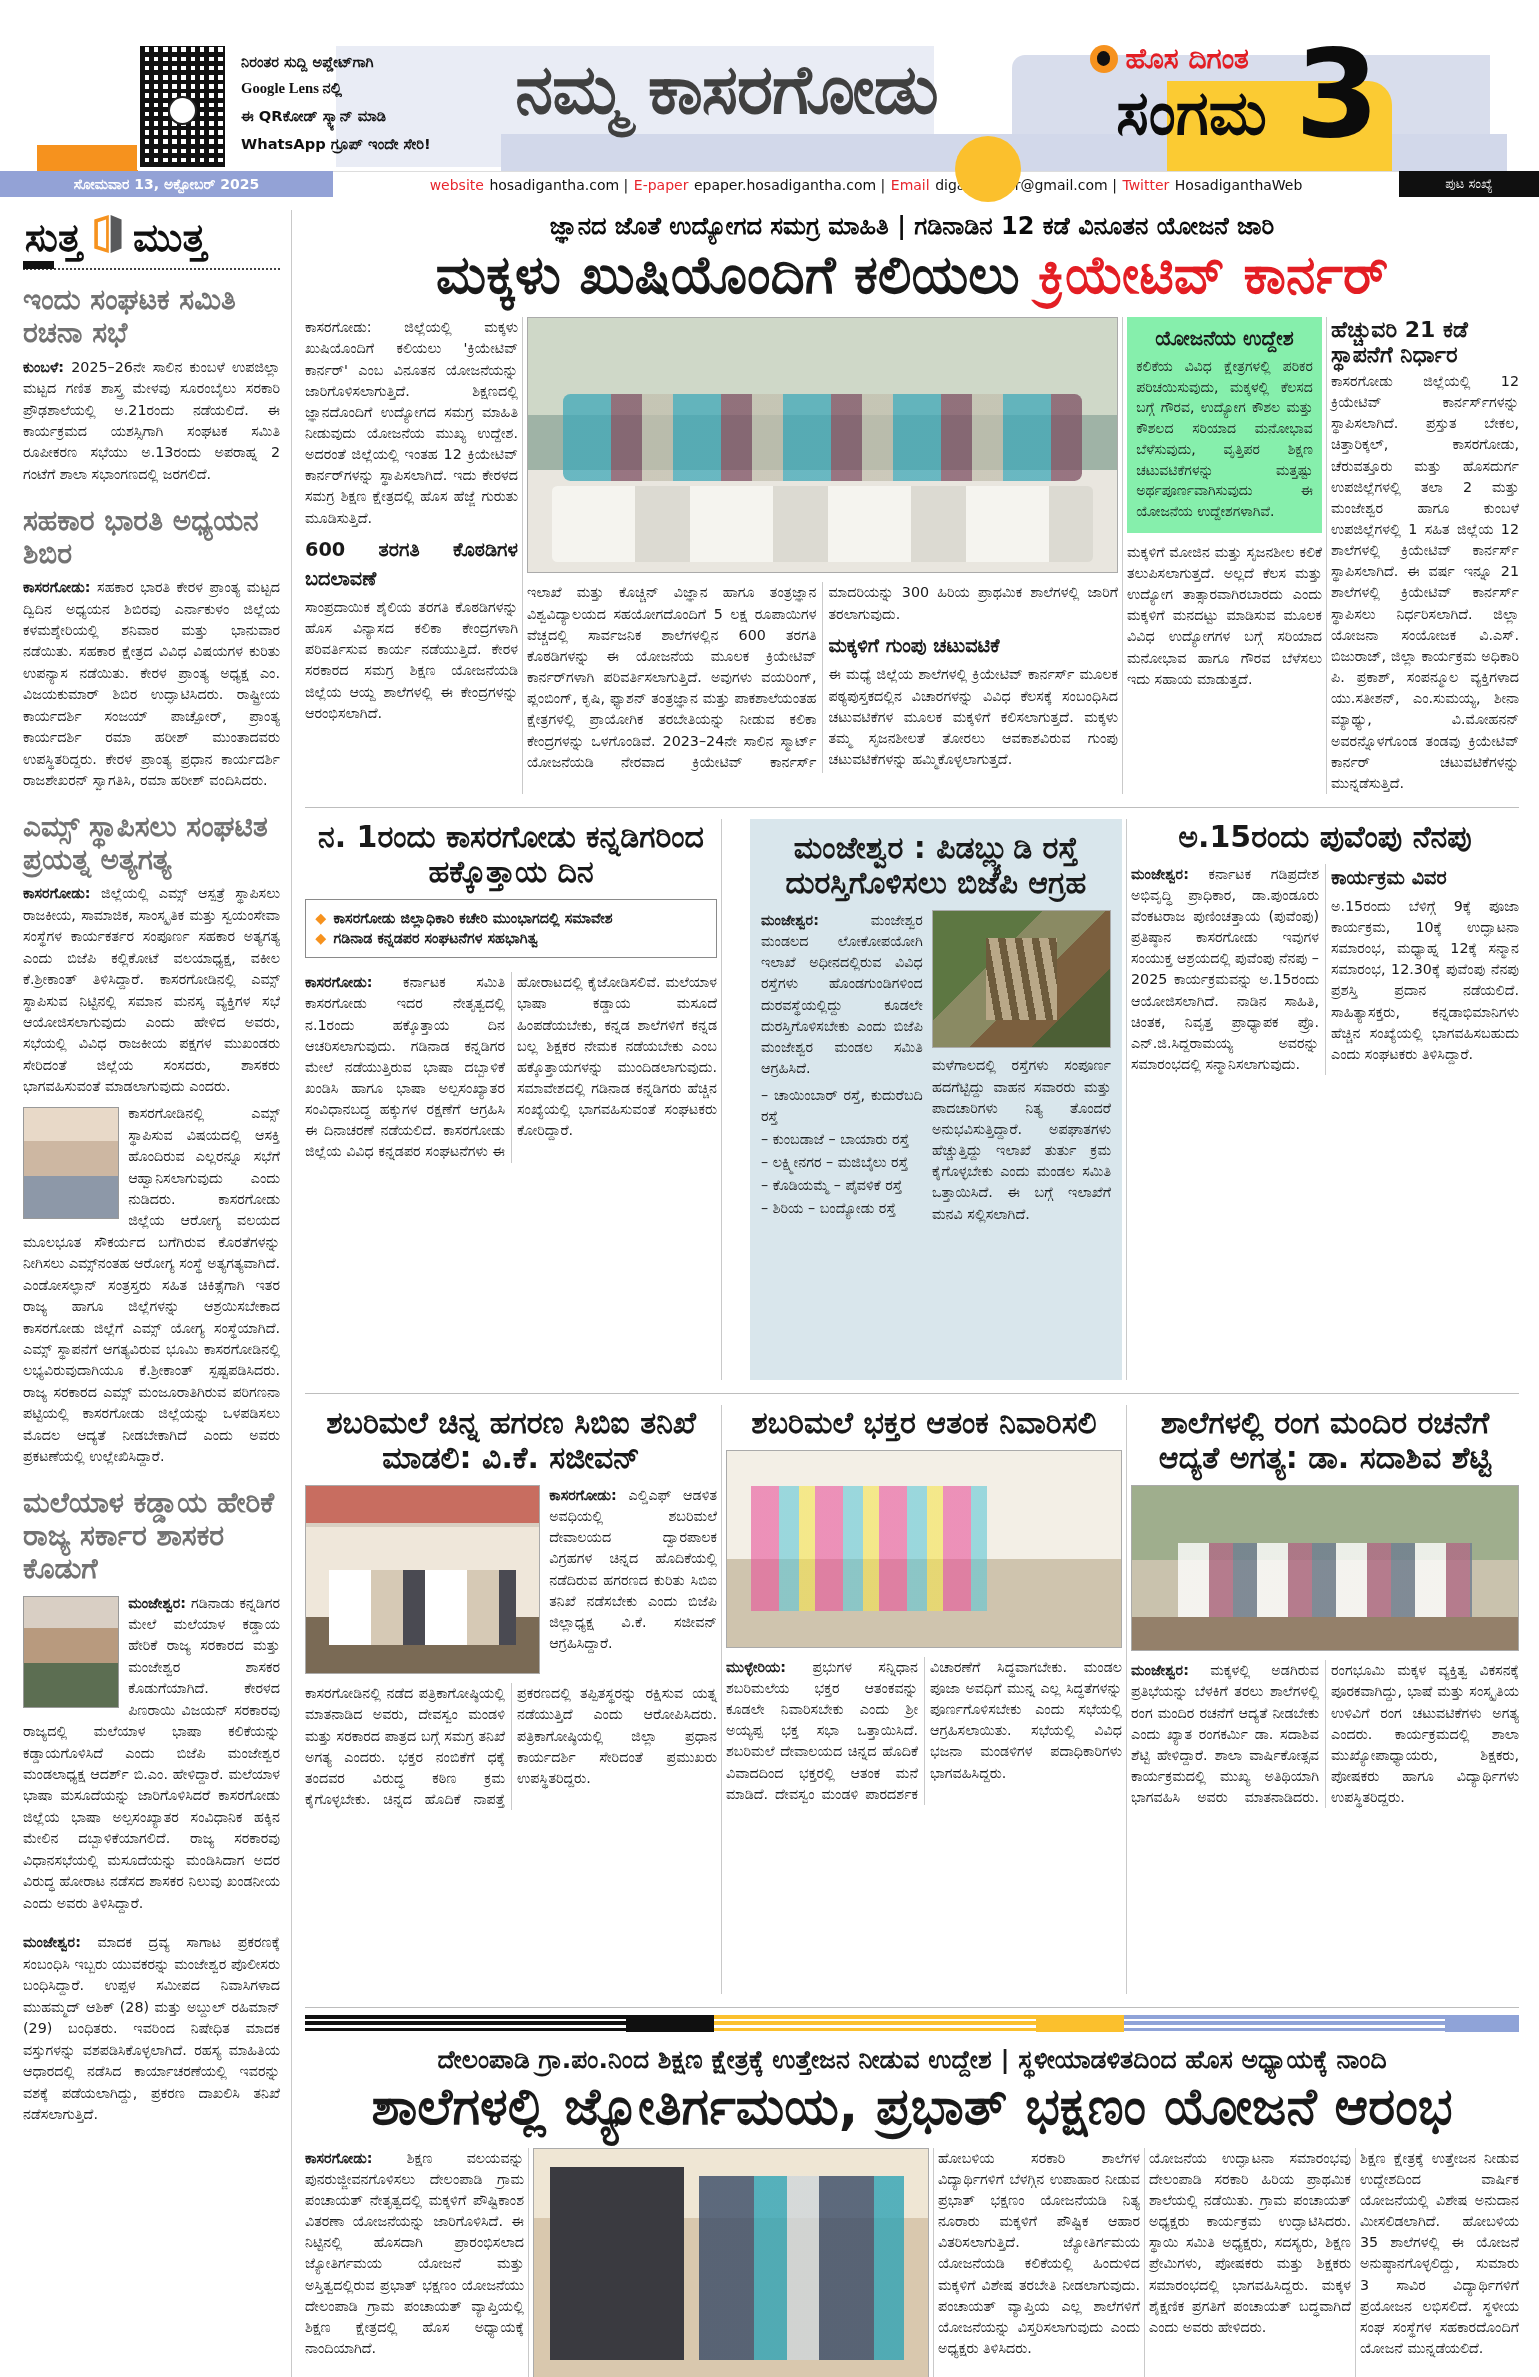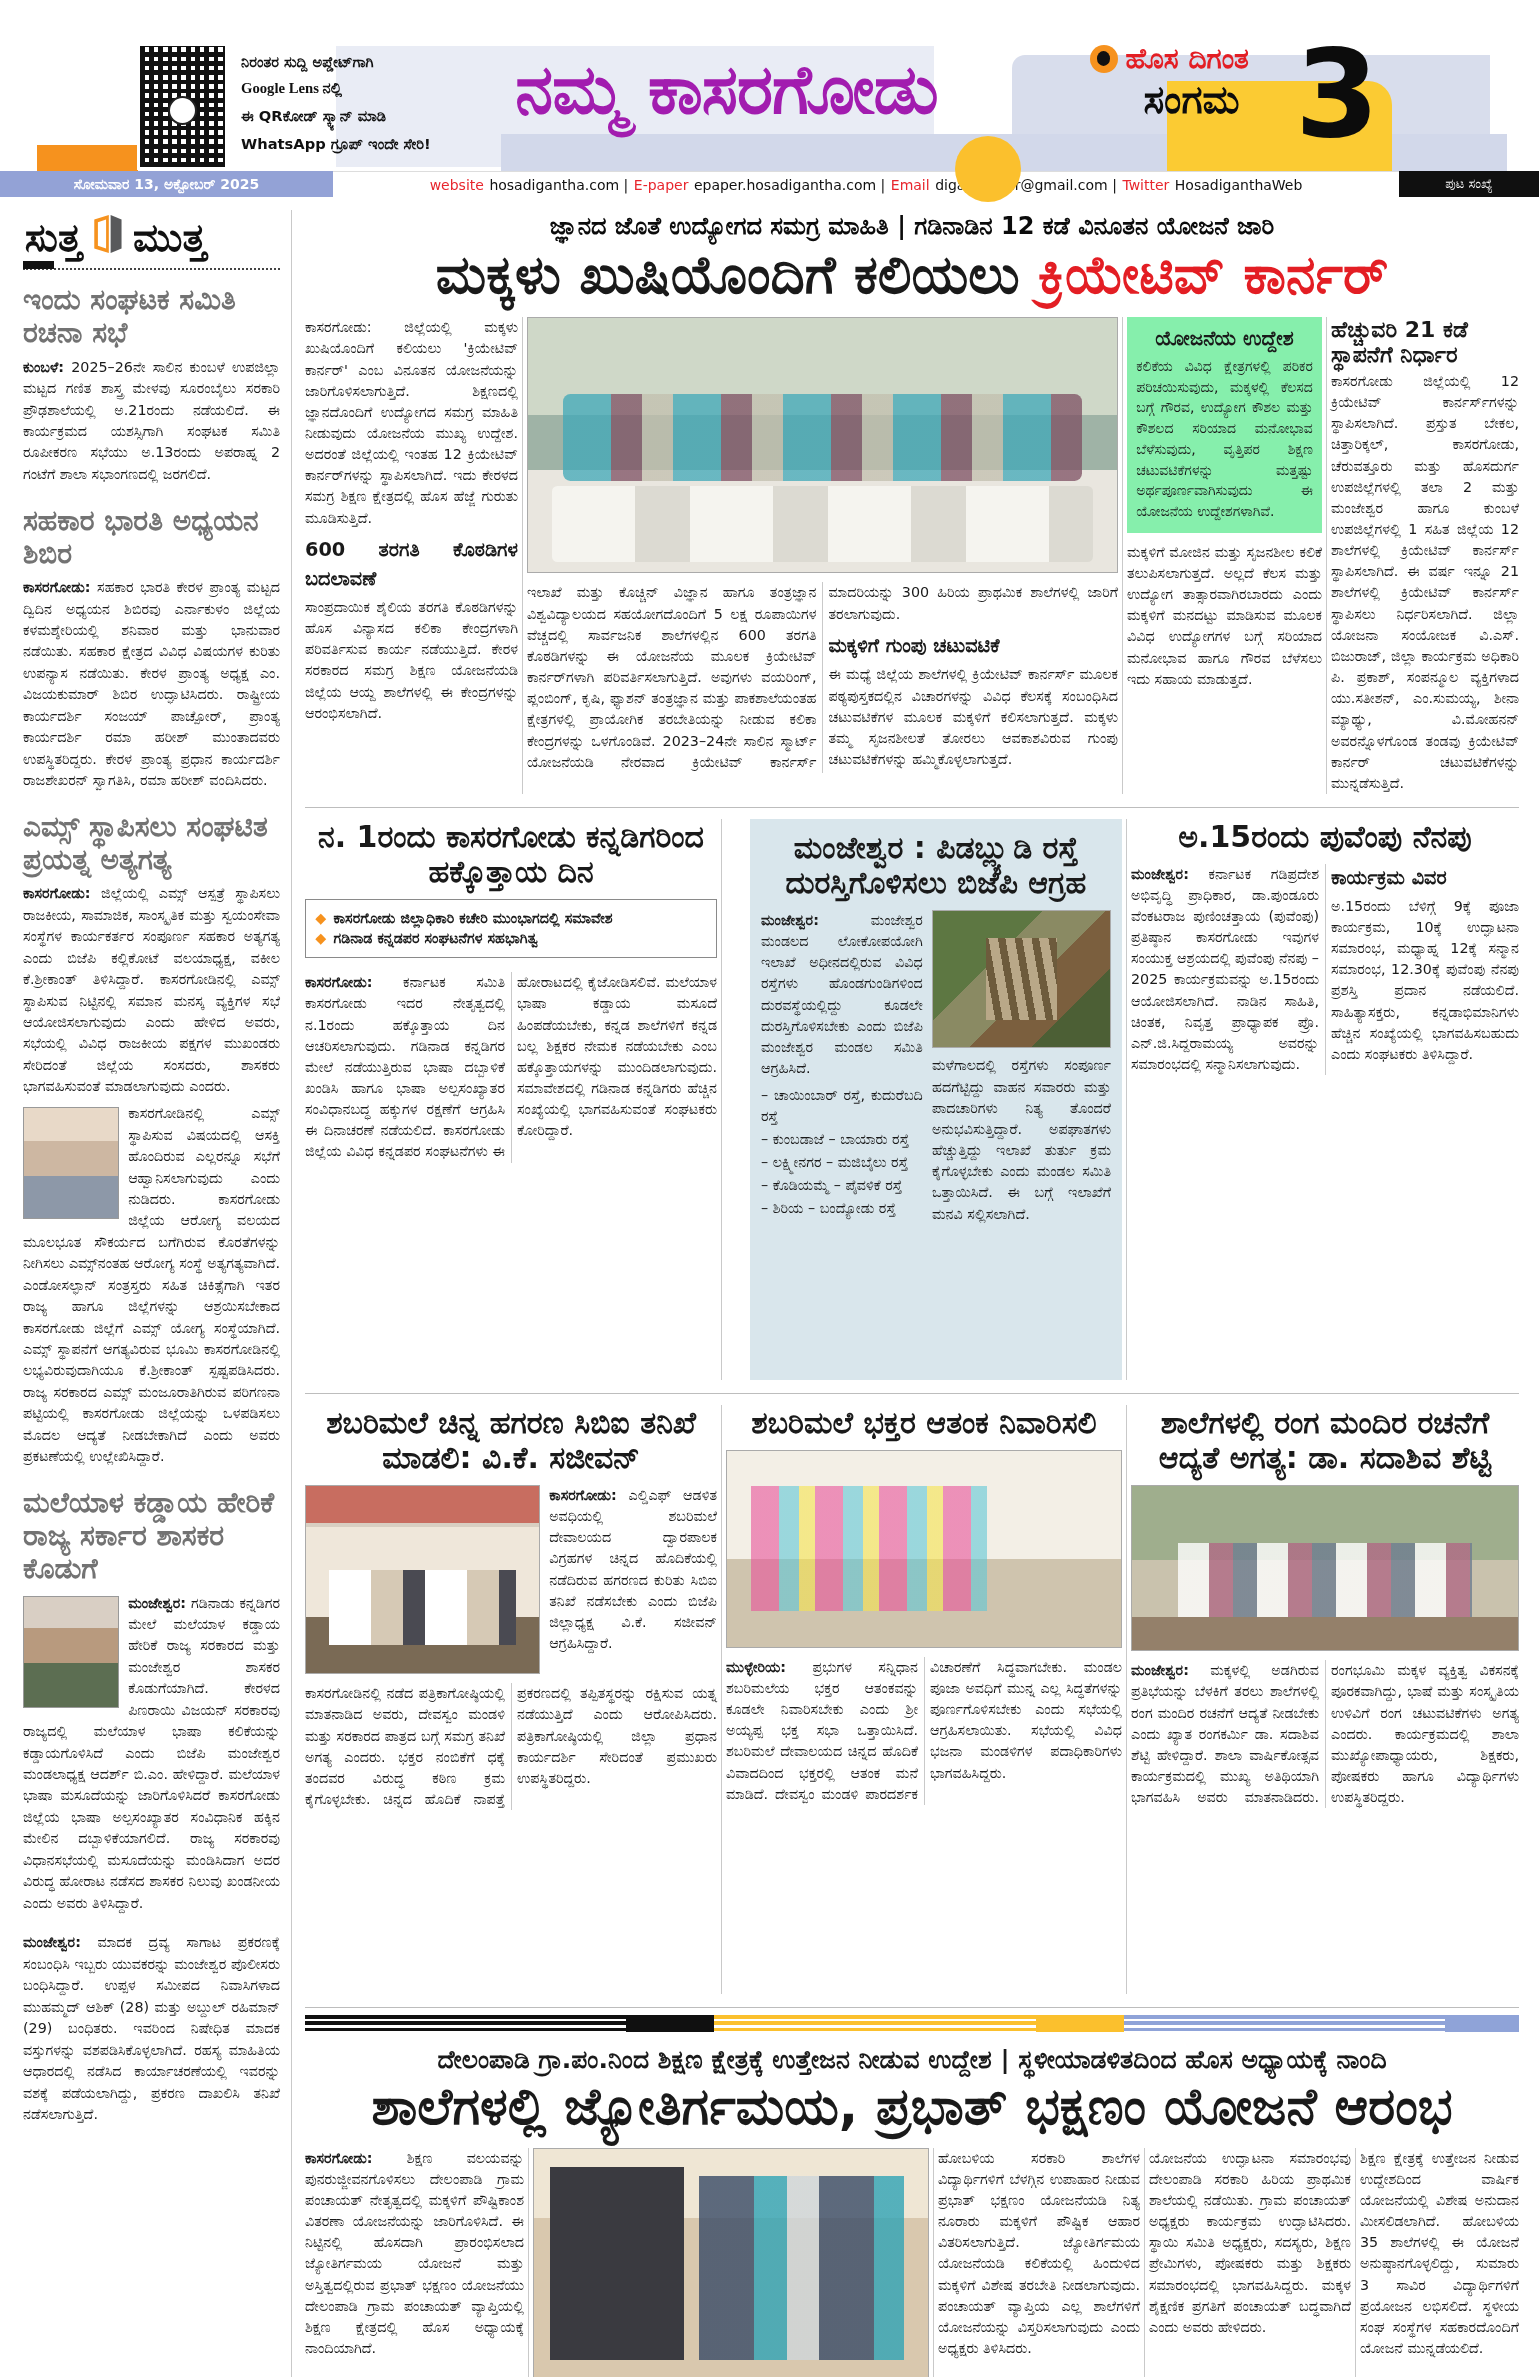--- a/index.html
+++ b/index.html
@@ -13,26 +13,26 @@
   .mh-band   { position:absolute; left:501px; top:134px; width:1006px; height:37px; background:#D2D8EA; }
   .mh-band2  { position:absolute; left:1012px; top:55px; width:478px; height:116px; background:#D8DDEC; border-radius:13px 0 0 0; }
   .mh-circle { position:absolute; left:955px; top:136px; width:66px; height:66px; border-radius:50%; background:#FBC02D; }
   .mh-yellow { position:absolute; left:1167px; top:81px; width:225px; height:90px; background:#FBCB33; border-radius:0 24px 0 0; }
   .mh-orange { position:absolute; left:37px; top:145px; width:101px; height:26px; background:#F6921E; }
   .qr { position:absolute; left:140px; top:46px; width:85px; height:121px; background:
         repeating-linear-gradient(0deg,#111 0 4.6px,transparent 4.6px 9.2px),
         repeating-linear-gradient(90deg,#111 0 4.6px,#fff 4.6px 9.2px); outline:3.7px solid #fff; }
   .qr-dot { position:absolute; left:28px; top:50px; width:29.4px; height:29.4px; border-radius:50%; background:#fff; border:2.8px solid #222; }
   .mh-promo { position:absolute; left:241px; top:48px; width:193px; font-size:14.7px; font-weight:bold; line-height:1.85; color:#111; }
-  .mh-title { position:absolute; left:432px; top:37px; width:589px; text-align:center; font-size:68px; font-weight:bold; color:#a21caf; letter-spacing:-0.9px; line-height:1.55; }
+  .mh-title { position:absolute; left:432px; top:37px; width:589px; text-align:center; font-size:68px; font-weight:bold; color:#404040; letter-spacing:-0.9px; line-height:1.55; }
   .brand-row { position:absolute; left:1090px; top:42px; display:flex; align-items:center; gap:7.4px; }
   .brand-logo { width:28px; height:28px; border-radius:50%; background:#F6921E; position:relative; }
   .brand-logo::after { content:""; position:absolute; left:7.4px; top:6.4px; width:13px; height:14.7px; border-radius:50%; background:#111; }
   .brand-name { font-size:28px; font-weight:bold; color:#E31E24; }
-  .edition { position:absolute; left:1072px; top:77px; width:239px; text-align:center; font-size:39px; font-weight:bold; color:#0c0c0c; }
+  .edition { position:absolute; left:1072px; top:77px; width:239px; text-align:center; font-size:61px; font-weight:bold; color:#0c0c0c; }
   .pagenum { position:absolute; left:1295px; top:28px; font-size:121px; font-weight:bold; color:#0c0c0c; line-height:1.1; }
 
   
   .infobar { display:flex; height:26px; }
   .ib-date { width:333px; background:#93A2D6; color:#fff; font-weight:bold; font-size:14px; display:flex; align-items:center; justify-content:center; }
   .ib-mid { flex:1; background:#fff; display:flex; align-items:center; justify-content:center; font-size:14px; gap:5.5px; border-top:0.9px solid #ddd; }
   .ib-mid .lbl { color:#E8262D; }
   .ib-mid .val { color:#111; }
   .ib-page { width:140px; background:#101010; color:#fff; font-size:13px; display:flex; align-items:center; justify-content:center; }
 

